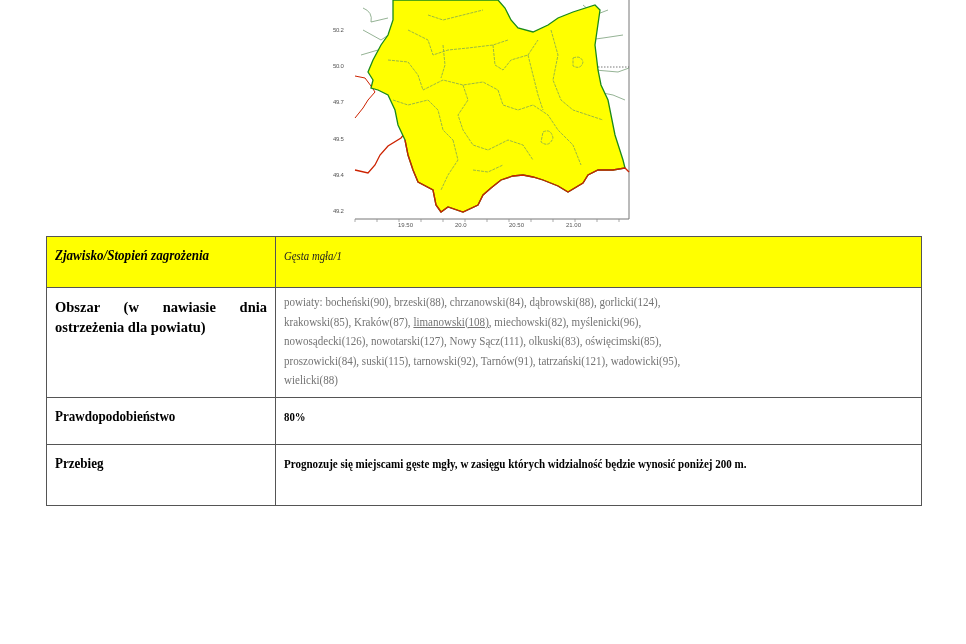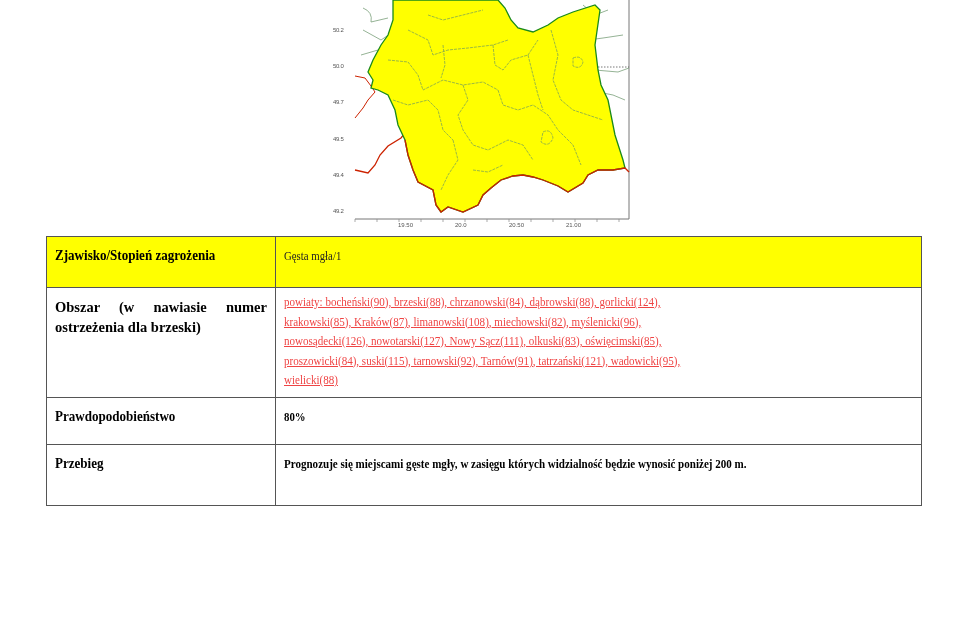--- a/index.html
+++ b/index.html
@@ -17,26 +17,26 @@
   
   .warn-table { position:absolute; left:46px; top:236px; width:876px;
                 border-collapse:collapse; table-layout:fixed; }
   .warn-table td { border:1.5px solid #555; vertical-align:top; padding:0; }
   .header-cell { height:126px; text-align:center; color:#ff0000;
                  font-weight:bold; font-size:17.5px; line-height:25.5px; }
   .header-cell .inner { padding-top:21px; }
   .header-cell .line { display:block; transform:scaleX(0.86); white-space:pre; }
 
   .col-label { width:229px; }
-  .row-yellow td { background:#ffff00; }
+  .row-yellow td { background:#ffff00;font-style:italic; }
   .lbl { font-weight:bold; font-size:14.5px; padding:10px 8px 6px 8px !important; }
   .val { font-size:12px; padding:10px 8px 6px 8px !important; line-height:19.5px; }
   .val.bold { font-weight:bold; }
   .row-area .lbl { line-height:20px; text-align:justify; padding-top:9px !important; }
-  .row-area .val { padding-top:5px !important; color:#ef4444;text-decoration:underline; }
+  .row-area .val { padding-top:5px !important; color:#737373; }
   .narrow { display:inline-block; transform:scaleX(0.9); transform-origin:left; white-space:nowrap; }
   .area-text { display:block; transform:scaleX(0.92); transform-origin:left top; width:660px; }
   .u { text-decoration:underline; }
   .row-h34 td { height:34px; }
   .row-h30 td { height:30px;margin-left:36px; }
 </style>
 </head>
 <body>
 
 <div class="map">
@@ -107,21 +107,21 @@
     </colgroup>
 
   <tbody>
 
   <tr class="row-yellow row-h34">
     <td class="lbl"><span class="narrow">Zjawisko/Stopień zagrożenia</span></td>
     <td class="val" style="color:#222"><span class="narrow">Gęsta mgła/1</span></td>
   </tr>
 
   <tr class="row-area">
-    <td class="lbl">Obszar (w nawiasie numer ostrzeżenia dla brzeski)</td>
+    <td class="lbl">Obszar (w nawiasie dnia ostrzeżenia dla powiatu)</td>
     <td class="val">
       <span class="area-text">
         <span>powiaty: bocheński(90), brzeski(88), chrzanowski(84), dąbrowski(88), gorlicki(124),</span><br>
         <span>krakowski(85), Kraków(87), </span><span class="u">limanowski(108),</span><span> miechowski(82), myślenicki(96),</span><br>
         <span>nowosądecki(126), nowotarski(127), Nowy Sącz(111), olkuski(83), oświęcimski(85),</span><br>
         <span>proszowicki(84), suski(115), tarnowski(92), Tarnów(91), tatrzański(121), wadowicki(95),</span><br>
         <span>wielicki(88)</span>
       </span>
     </td>
   </tr>

